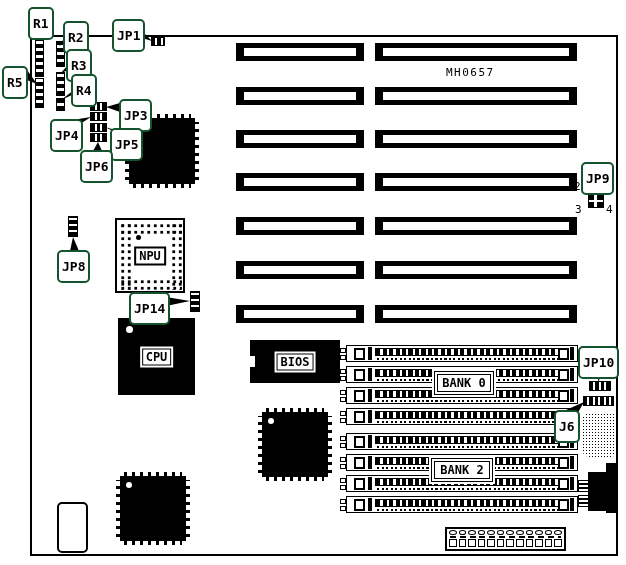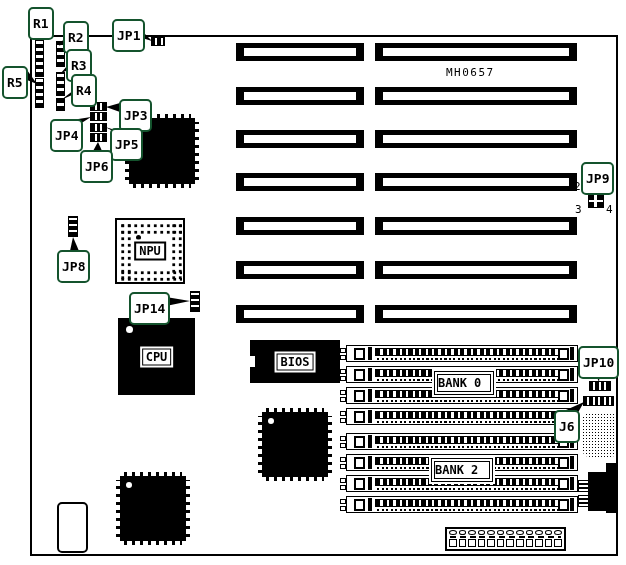--- a/index.html
+++ b/index.html
@@ -46,21 +46,21 @@
     background:repeating-linear-gradient(90deg,#000 0 4px,#fff 4px 6.5px); }
   .simm .teeth2 { position:absolute; left:30px; right:18px; top:12px; height:2px;
     background:repeating-linear-gradient(90deg,#000 0 2px,#fff 2px 4.5px); }
   .simm .clip { position:absolute; top:2px; width:11px; height:12px; border:2px solid #000; background:#fff; }
   .simm .clip.l { left:7px; } .simm .clip.r { right:8px; }
   .simm .latch { position:absolute; top:1px; bottom:1px; width:4px; background:#000; }
   .simm .latch.l { left:21px; } .simm .latch.r { right:3px; }
   .simm .otab { position:absolute; left:-7px; width:6px; height:5px; border:1px solid #000; background:#fff; }
   .banklabel { position:absolute; background:#fff; border:1px solid #000;
     box-shadow:0 0 0 2px #fff, 0 0 0 3px #000, 0 0 0 5px #fff;
-    font-weight:bold; font-size:12px; line-height:16px; z-index:4; white-space:nowrap; }
+    font-weight:bold; font-size:12px; line-height:16px; text-align:center; z-index:4; white-space:nowrap; }
   .pwr { position:absolute; left:445px; top:527px; width:121px; height:24px; border:2px solid #000;
          background:#fff; display:flex; flex-direction:column; padding:1px 2px; gap:1px; z-index:2; }
   .pwr .row { display:flex; gap:2px; }
   .pwr .row.ov i { flex:1; height:5px; border:1px solid #000; border-radius:50%; }
   .pwr .row.sq i { flex:1; height:8px; border:1px solid #000; }
   .pwr .dashrow { height:2px; margin:0 1px;
     background:repeating-linear-gradient(90deg,#000 0 6px,#fff 6px 9.8px); }
   .osc { position:absolute; border-radius:8px;
     background-image:radial-gradient(circle,#000 0.8px,transparent 1px); background-size:3px 3px; }
   .sconn { position:absolute; width:11px; height:12px; border:1px solid #000;
@@ -94,21 +94,21 @@
   <div class="slot" style="left:375px;top:261px;width:202px"></div>
   <div class="slot" style="left:375px;top:305px;width:202px"></div>
 
   <div class="parttext" style="left:446px;top:66px">MH0657</div>
 
 
   <div class="qfp" style="left:129px;top:118px;width:66px;height:66px">
     <span class="dotw" style="left:5px;top:5px;width:6px;height:6px"></span>
   </div>
 
-  <div class="npu" style="left:115px;top:218px;width:70px;height:66px">
+  <div class="npu" style="left:115px;top:218px;width:70px;height:75px">
     <i class="pg t"></i>
     <i class="pg b"></i>
     <i class="pg l"></i>
     <i class="pg r"></i>
     <span class="dotb" style="left:19px;top:15px;width:5px;height:5px"></span>
     <span class="label-box" style="border-width:2px">NPU</span>
   </div>
 
   <div class="blackchip" style="left:118px;top:318px;width:77px;height:77px">
     <span class="dotw" style="left:8px;top:8px;width:7px;height:7px"></span>

